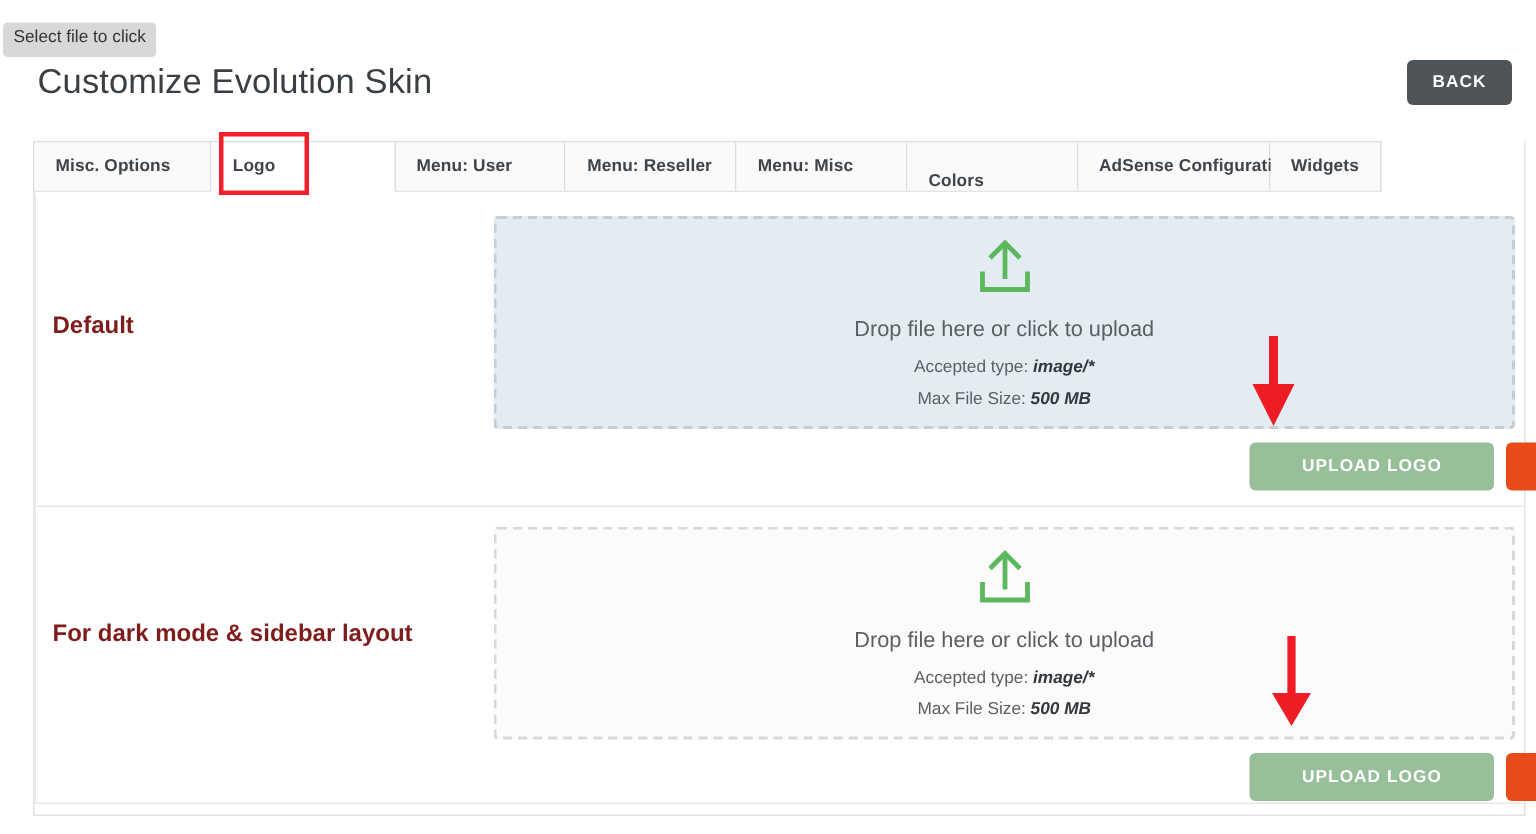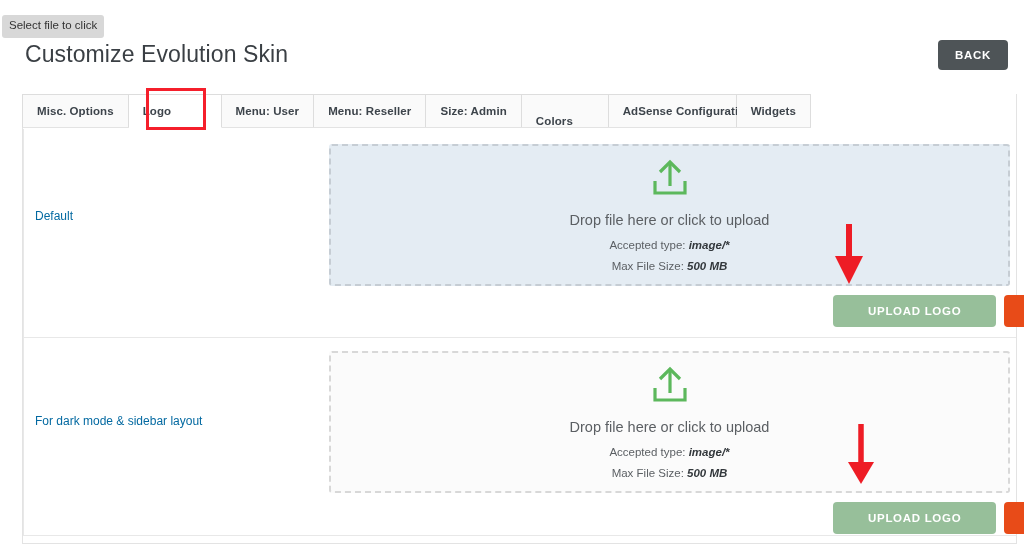--- a/index.html
+++ b/index.html
@@ -72,21 +72,21 @@
     background: #ffffff;
     border: 1px solid #e3e3e3;
     border-top: none;
   }
 
   
   .tab-bar {
     position: absolute;
     left: 22px;
     top: 94px;
-    width: 789px;
+    width: 899px;
     height: 34px;
     display: flex;
     align-items: stretch;
     border: 1px solid #dddddd;
     border-bottom: 1px solid #e3e3e3;
     background: #fafafa;
   }
 
   .tab {
     position: relative;
@@ -142,23 +142,23 @@
     width: 993px;
     height: 1px;
     background: #e8e8e8;
   }
   .divider-mid    { top: 337px; }
   .divider-bottom { top: 535px; }
 
   .row-label {
     position: absolute;
     left: 12px;
-    font-size: 12px;
-    font-weight: 400;
-    color: #0369a1;
+    font-size: 16px;
+    font-weight: 700;
+    color: #7f1d1d;
     white-space: nowrap;
   }
   .row-1 .row-label { top: 80px; }
   .row-2 .row-label { top: 76px; }
 
   .col-sep {
     position: absolute;
     left: 0px;
     top: 0;
     bottom: 0;
@@ -265,21 +265,21 @@
     <div class="tab tab-w-logo tab-active">
       <span>Logo</span>
     </div>
     <div class="tab tab-w-user">
       <span>Menu: User</span>
     </div>
     <div class="tab tab-w-reseller">
       <span>Menu: Reseller</span>
     </div>
     <div class="tab tab-w-admin">
-      <span>Size: Admin</span>
+      <span>Menu: Misc</span>
     </div>
     <div class="tab tab-w-colors">
       <span>Colors</span>
     </div>
     <div class="tab tab-w-adsense">
       <span>AdSense Configuration</span>
     </div>
     <div class="tab tab-w-widgets">
       <span>Widgets</span>
     </div>

